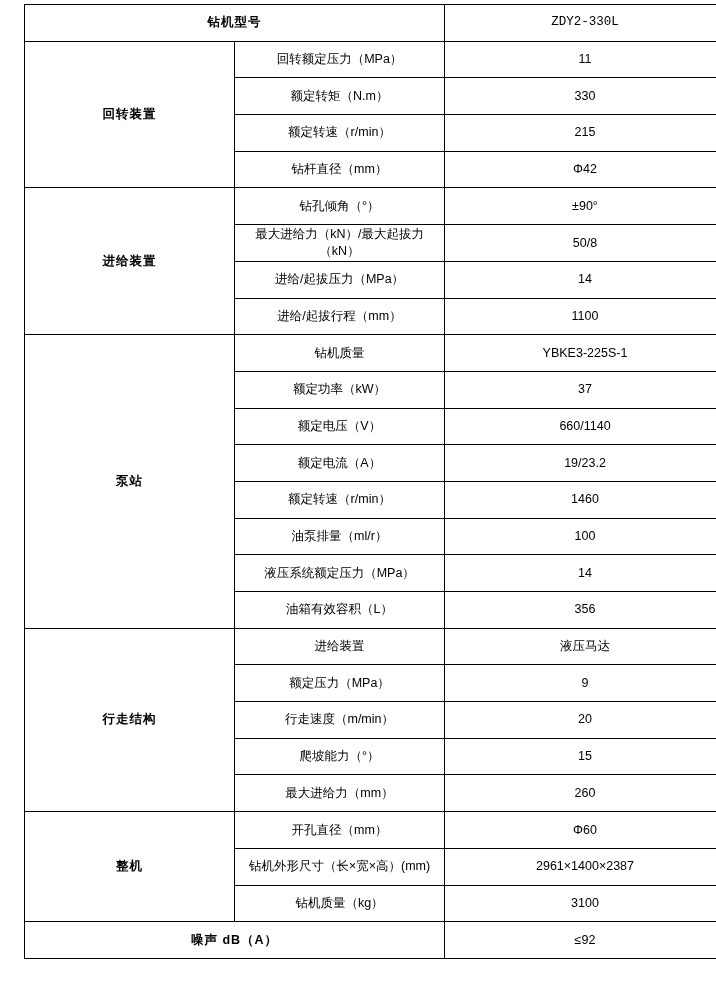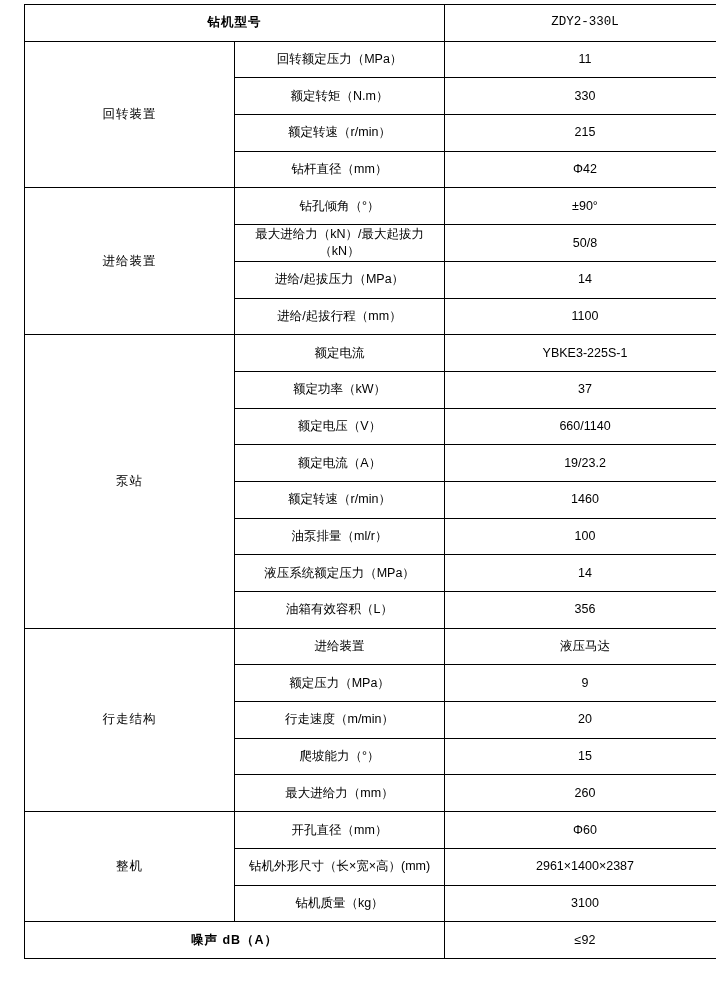--- a/index.html
+++ b/index.html
@@ -30,21 +30,21 @@
     font-size: 12.5px;
     line-height: 1.35;
     padding: 0;
     text-align: center;
     vertical-align: middle;
     height: 35.7px;
     color: #000;
   }
   td.group {
     width: 104px;
-    font-weight: normal;
+    font-weight: bold;
     letter-spacing: 1px;
   }
   td.param {
     width: 316px;
     text-align: left;
     padding-left: 14px;
   }
   td.value {
     width: 280px;
     font-family: Liberation Serif, serif;
@@ -108,21 +108,21 @@
         <td class="param">进给/起拔压力（MPa）</td>
         <td class="value mono">14</td>
       </tr>
       <tr>
         <td class="param">进给/起拔行程（mm）</td>
         <td class="value mono">1100</td>
       </tr>
 
       <tr>
         <td class="group" rowspan="8">泵站</td>
-        <td class="param">额定电流</td>
+        <td class="param">钻机质量</td>
         <td class="value mono">YBKE3-225S-1</td>
       </tr>
       <tr>
         <td class="param">额定功率（kW）</td>
         <td class="value mono">37</td>
       </tr>
       <tr>
         <td class="param">额定电压（V）</td>
         <td class="value mono">660/1140</td>
       </tr>

